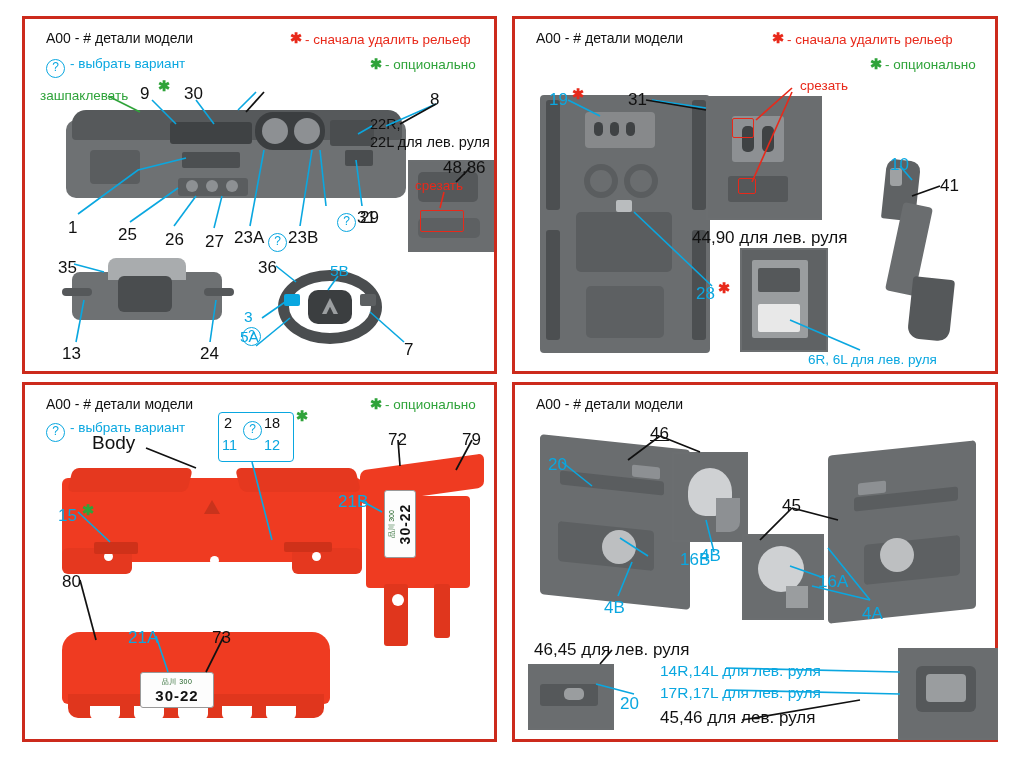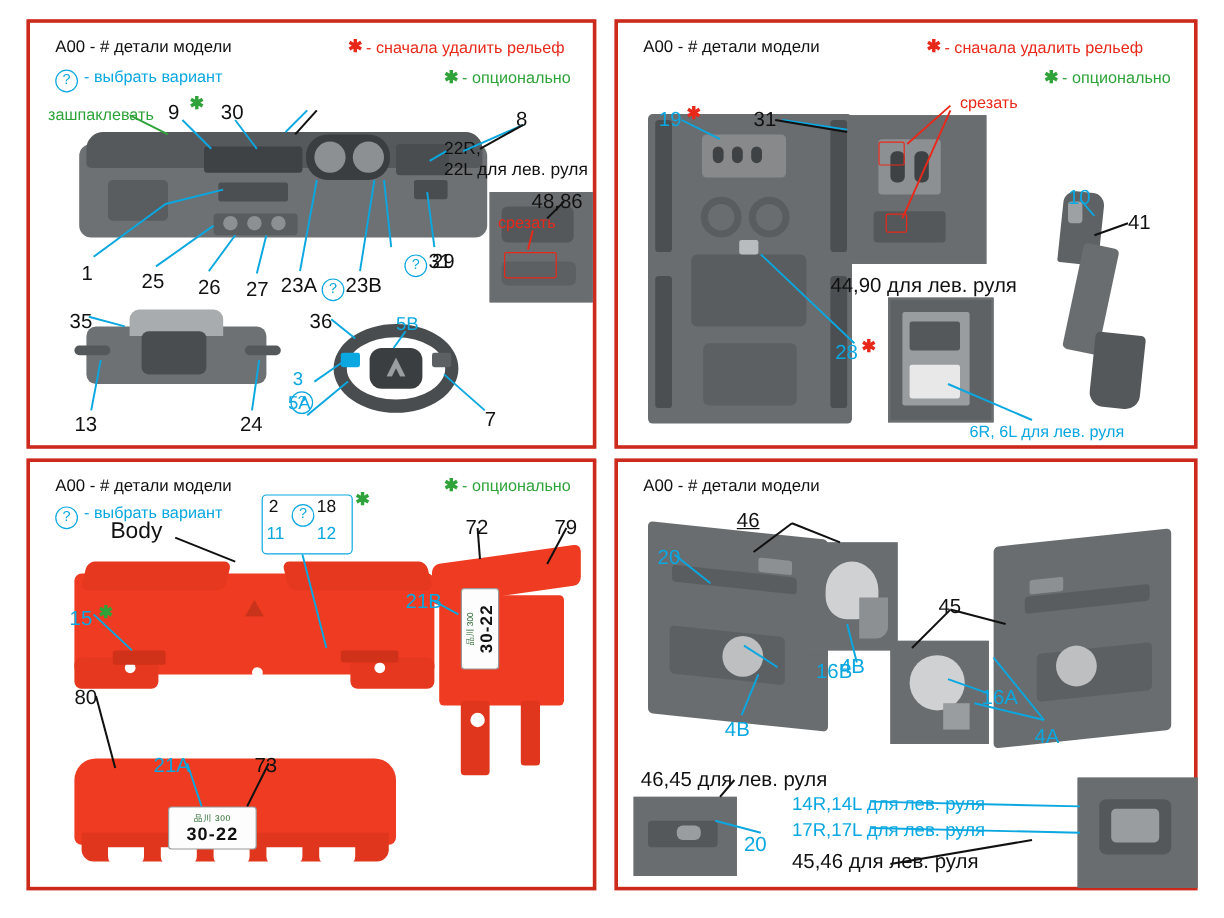--- a/index.html
+++ b/index.html
@@ -307,21 +307,21 @@
 
   <div class="inset-g" style="left:672px;top:452px;width:72px;height:86px;background:#6a6d6f;">
     <div style="position:absolute;left:14px;top:14px;width:44px;height:48px;background:#cfd1d3;border-radius:50% 50% 40% 40%;"></div>
     <div style="position:absolute;left:42px;top:44px;width:24px;height:34px;background:#8d9093;border-radius:0 0 10px 0;"></div>
   </div>
   <div class="inset-g" style="left:742px;top:534px;width:78px;height:82px;background:#6a6d6f;">
     <div style="position:absolute;left:14px;top:10px;width:46px;height:46px;background:#cfd1d3;border-radius:50%;"></div>
     <div style="position:absolute;left:42px;top:50px;width:22px;height:22px;background:#9a9d9f;"></div>
   </div>
 
-  <div class="lbl f16 t-black" style="left:614px;top:424px;text-decoration:underline;">46</div>
+  <div class="lbl f16 t-black" style="left:650px;top:424px;text-decoration:underline;">46</div>
   <div class="lbl f16 t-blue" style="left:548px;top:455px;">20</div>
   <div class="lbl f16 t-blue" style="left:660px;top:550px;margin-left:20px;">16B</div>
   <div class="lbl f16 t-blue" style="left:700px;top:546px;">4B</div>
   <div class="lbl f16 t-blue" style="left:604px;top:598px;">4B</div>
   <div class="lbl f16 t-black" style="left:782px;top:496px;">45</div>
   <div class="lbl f16 t-blue" style="left:818px;top:572px;">16A</div>
   <div class="lbl f16 t-blue" style="left:862px;top:604px;">4A</div>
 
   <div class="lbl f16 t-black" style="left:534px;top:640px;">46,45 для лев. руля</div>
   <div class="inset-g" style="left:528px;top:664px;width:82px;height:62px;background:#6a6d6f;">

